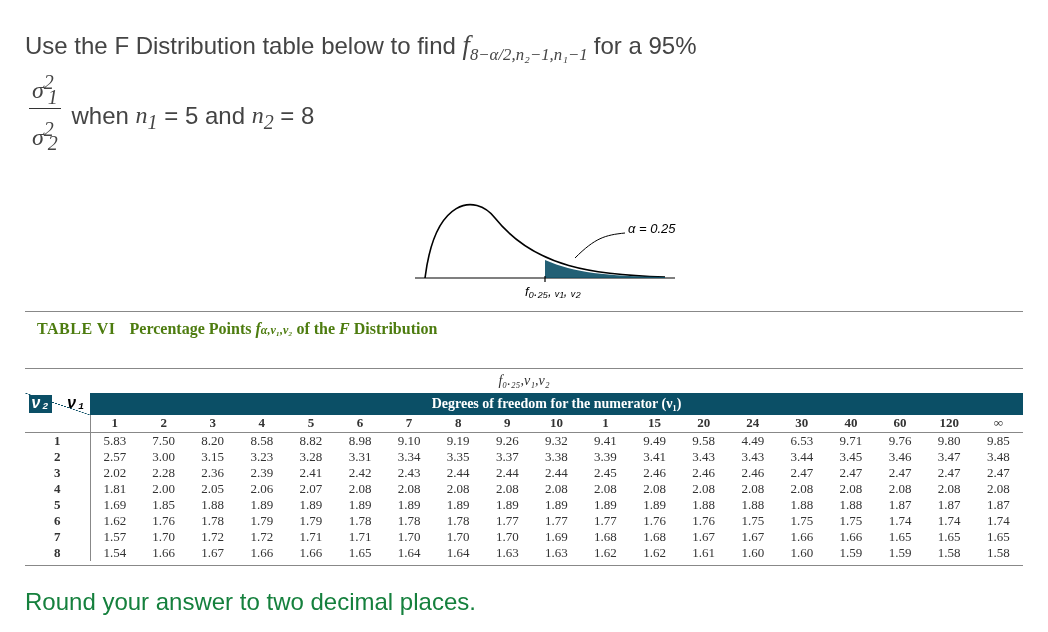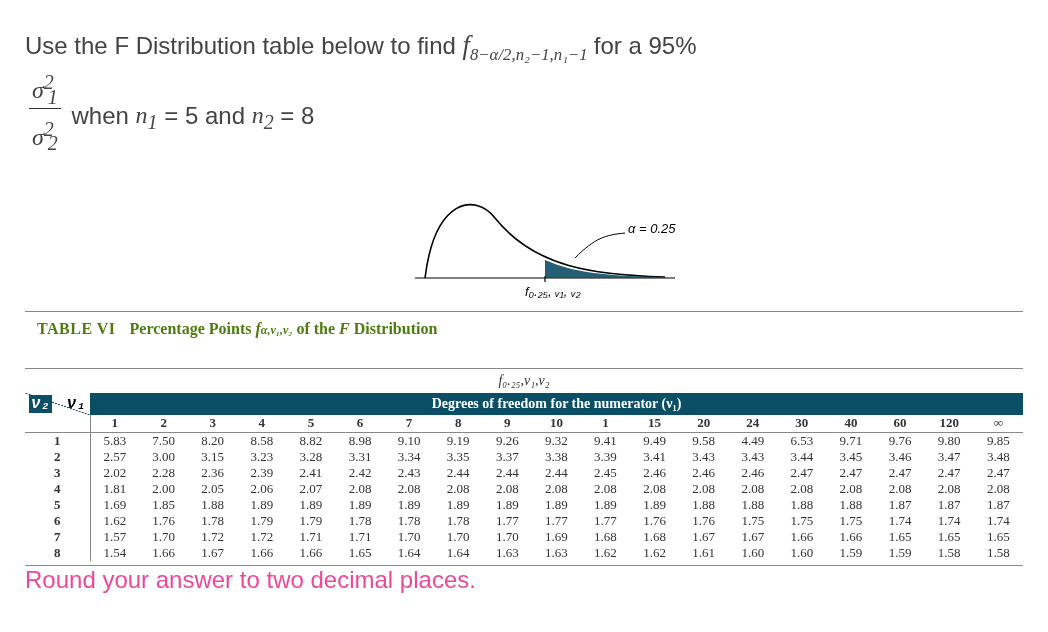--- a/index.html
+++ b/index.html
@@ -113,21 +113,22 @@
     font-weight:bold;
   }
   table.ftable th.left-col {
     border-right: 1px solid #888;
   }
   col.c0 { width: 65px; }
   col.cx { width: auto; }
   .final-line {
     font-size: 24px;
     font-weight: 300;
-    color:#ec4899;
+    color:#15803d;
+    margin-top: 22px;
   }
 </style>
 </head>
 <body>
 
 <div class="question-text">
   <span>Use the F Distribution table below to find </span>
   <span class="math">
     <span style="font-size:1.1em;">f</span><sub style="font-size:0.7em;">8−α/2,n₂−1,n₁−1</sub>
   </span>

